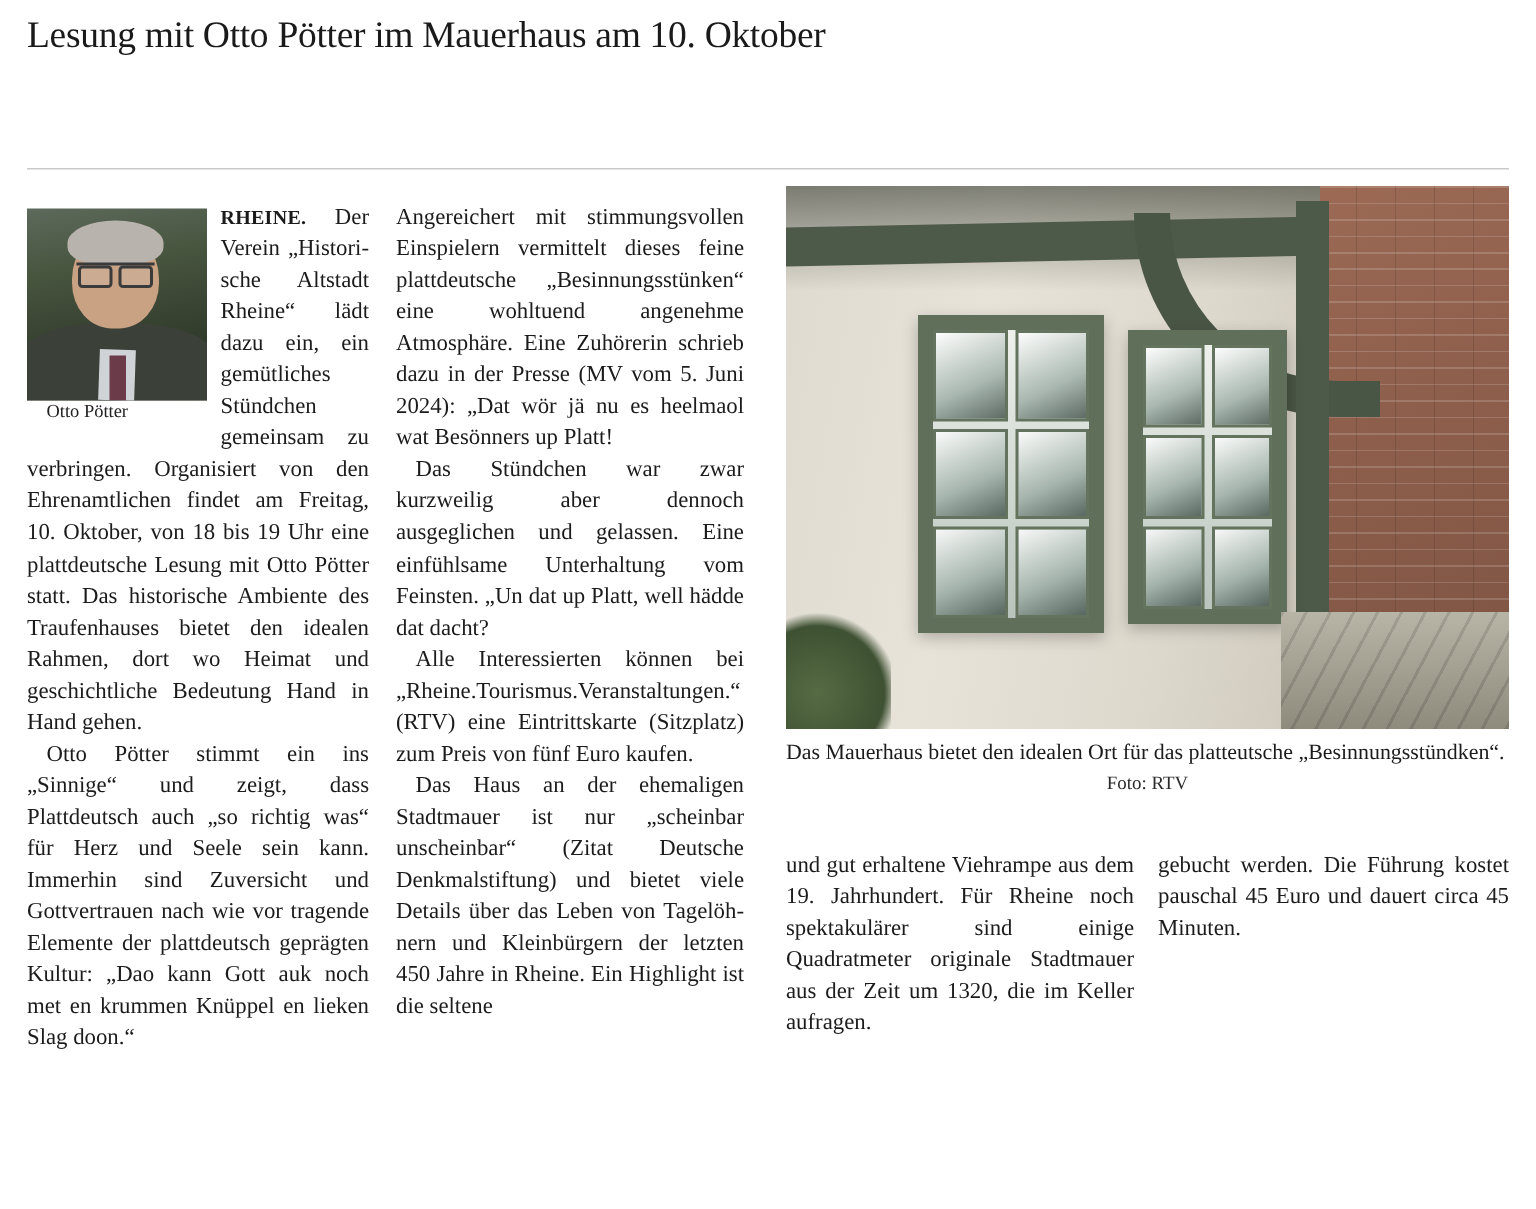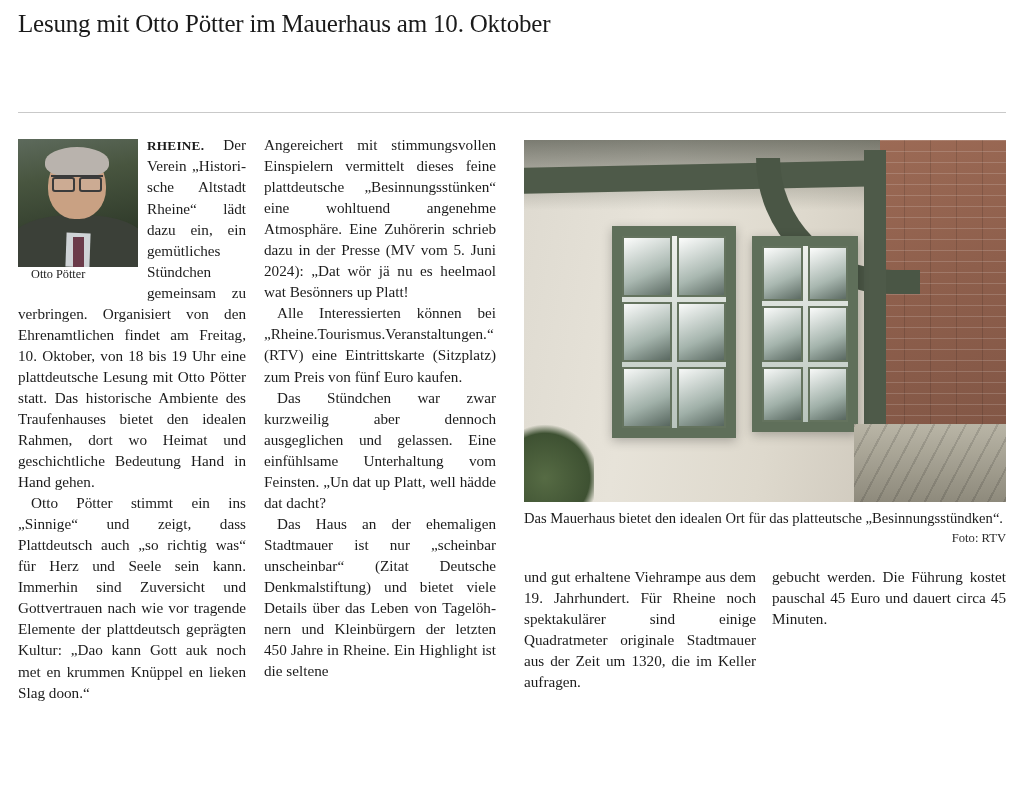--- a/index.html
+++ b/index.html
@@ -166,21 +166,21 @@
     text-align: left;
     text-indent: 0;
     margin: 4px 0 0 0;
     color: #222;
   }
 
   
   .photo-block {
     position: absolute;
     left: 524px;
-    top: 140px;
+    top: 124px;
     width: 482px;
   }
   .photo {
     position: relative;
     width: 482px;
     height: 362px;
     overflow: hidden;
     background: #8d9380;
   }
   .sky {
@@ -260,21 +260,21 @@
   .caption {
     margin-top: 7px;
     font-size: 14.6px;
     line-height: 1.28;
     color: #1b1b1b;
   }
   .credit {
     margin-top: 3px;
     font-size: 12.6px;
     color: #2a2a2a;
-    text-align: right;
+    text-align: center;
   }
 
   
   .lower {
     position: absolute;
     top: 566px;
     font-size: 15.2px;
     line-height: 1.385;
     text-align: justify;
     color: #1b1b1b;
@@ -303,22 +303,22 @@
         <div class="glasses"></div>
       </div>
       <p class="caption-portrait">Otto Pötter</p>
     </div>
     <p class="first"><span class="dateline">RHEINE.</span> <span>Der Verein „Histori­sche Altstadt Rheine“ lädt da­zu ein, ein gemütliches Stündchen gemeinsam zu verbringen. Organisiert von den Ehrenamtlichen findet am Freitag, 10. Oktober, von 18 bis 19 Uhr eine plattdeut­sche Lesung mit Otto Pötter statt. Das historische Ambi­ente des Traufenhauses bietet den idealen Rahmen, dort wo Heimat und geschichtliche Bedeutung Hand in Hand ge­hen.</span></p>
     <p>Otto Pötter stimmt ein ins „Sinnige“ und zeigt, dass Plattdeutsch auch „so richtig was“ für Herz und Seele sein kann. Immerhin sind Zuver­sicht und Gottvertrauen nach wie vor tragende Elemente der plattdeutsch geprägten Kul­tur: „Dao kann Gott auk noch met en krummen Knüppel en lieken Slag doon.“</p>
   </div>
 
   <div class="col" id="col2">
     <p class="first">Angereichert mit stim­mungsvollen Einspielern vermittelt dieses feine platt­deutsche „Besinnungsstün­ken“ eine wohltuend ange­nehme Atmosphäre. Eine Zu­hörerin schrieb dazu in der Presse (MV vom 5. Juni 2024): „Dat wör jä nu es heel­maol wat Besönners up Platt!</p>
+    <p>Das Stündchen war zwar kurzweilig aber dennoch ausgeglichen und gelassen. Eine einfühlsame Unterhal­tung vom Feinsten. „Un dat up Platt, well hädde dat dacht?</p>
     <p>Alle Interessierten können bei „Rheine.Tourismus.Ver­anstaltungen.“ (RTV) eine Eintrittskarte (Sitzplatz) zum Preis von fünf Euro kaufen.</p>
-    <p>Das Stündchen war zwar kurzweilig aber dennoch ausgeglichen und gelassen. Eine einfühlsame Unterhal­tung vom Feinsten. „Un dat up Platt, well hädde dat dacht?</p>
     <p>Das Haus an der ehemali­gen Stadtmauer ist nur „scheinbar unscheinbar“ (Zi­tat Deutsche Denkmalstif­tung) und bietet viele Details über das Leben von Tagelöh­nern und Kleinbürgern der letzten 450 Jahre in Rheine. Ein Highlight ist die seltene</p>
   </div>
 
   <div class="photo-block">
     <div class="photo">
       <div class="sky"></div>
       <div class="brick"></div>
       <div class="wall"></div>
       <div class="wall-shadow"></div>
       <div class="beam beam-top"></div>

